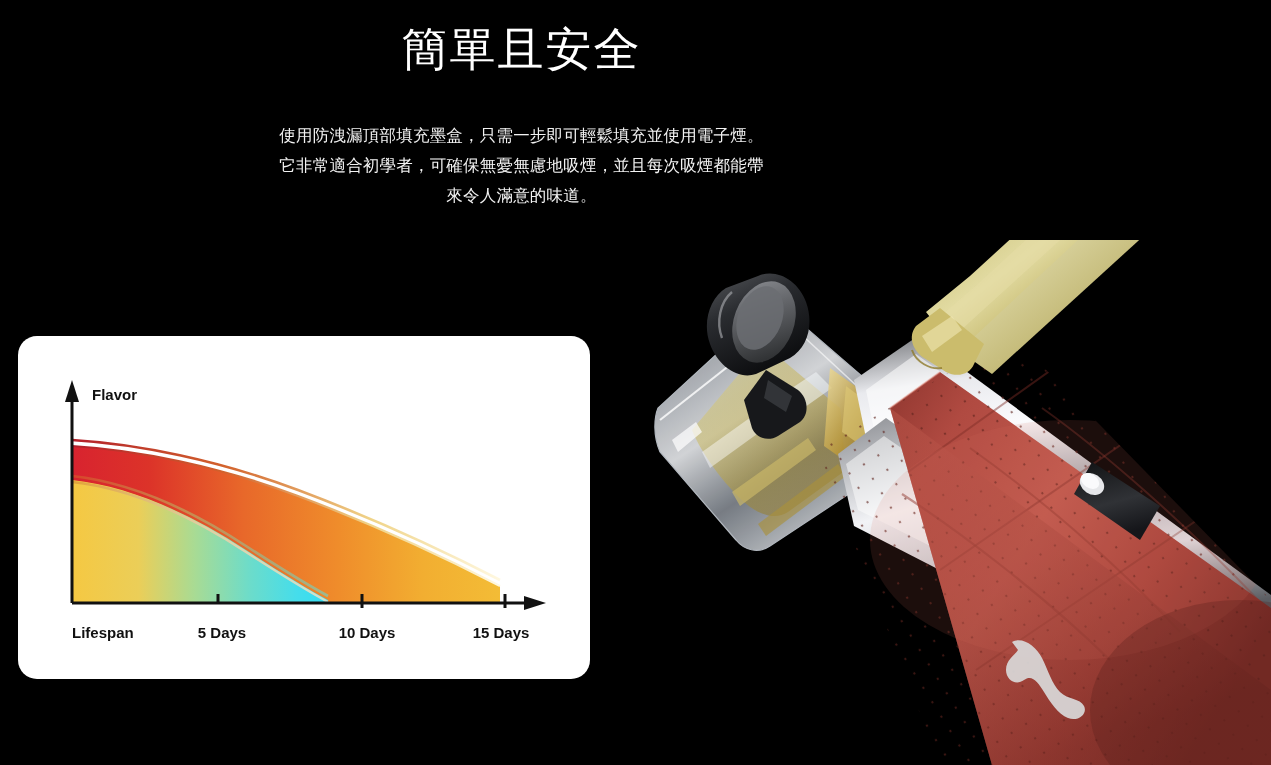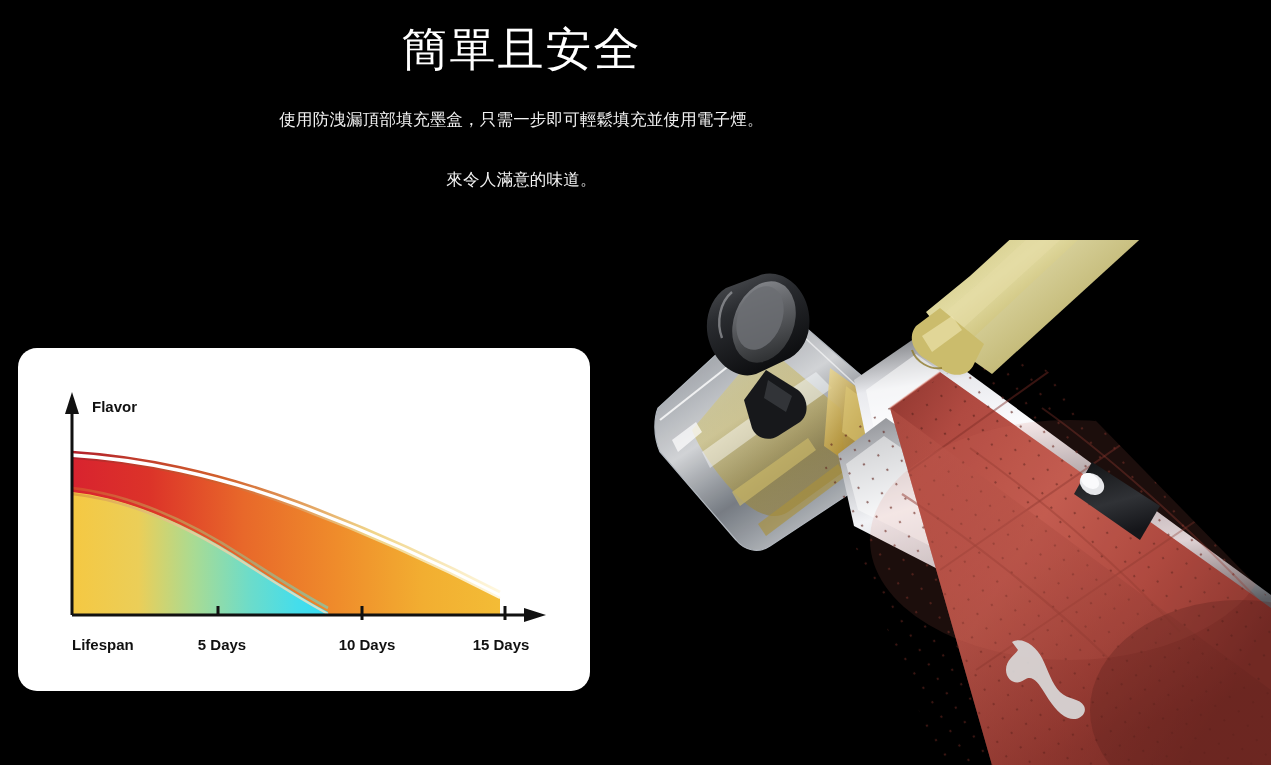--- a/index.html
+++ b/index.html
@@ -27,35 +27,35 @@
   }
   .hero-title {
     font-size:46px;
     line-height:1.18;
     font-weight:400;
     letter-spacing:2px;
     color:#ffffff;
     padding-top:22px;
   }
   .hero-body {
-    margin:0 auto;
+    margin:16px auto;
     padding-top:28px;
     width:600px;
     font-size:16.5px;
     line-height:30px;
     font-weight:400;
     color:#f2f2f2;
     letter-spacing:.2px;
     text-align:center;
   }
 
   
   .chart-card {
     position:absolute;
-    left:18px; top:348px;
+    left:18px; top:336px;
     width:572px; height:343px;
     background:#ffffff;
     border-radius:19px;
     overflow:hidden;
     z-index:6;
   }
   .chart-svg { display:block; width:572px; height:343px; }
 
   
   .product-stage {
@@ -67,21 +67,21 @@
   }
   .product-svg { display:block; width:631px; height:525px; }
 </style>
 </head>
 <body>
 
 <section class="hero">
   <h1 class="hero-title">簡單且安全</h1>
   <p class="hero-body">
     <span>使用防洩漏頂部填充墨盒，只需一步即可輕鬆填充並使用電子煙。</span><br>
-    <br>
+    <span>它非常適合初學者，可確保無憂無慮地吸煙，並且每次吸煙都能帶</span><br>
     <span>來令人滿意的味道。</span>
   </p>
 </section>
 
 <figure class="product-stage">
   <svg class="product-svg" viewBox="0 0 631 525" xmlns="http://www.w3.org/2000/svg">
     <defs>
       <linearGradient id="gLeather" x1="0" y1="0" x2="1" y2="0.65">
         <stop offset="0" stop-color="#8F362F"></stop>
         <stop offset="0.18" stop-color="#B04A41"></stop>

